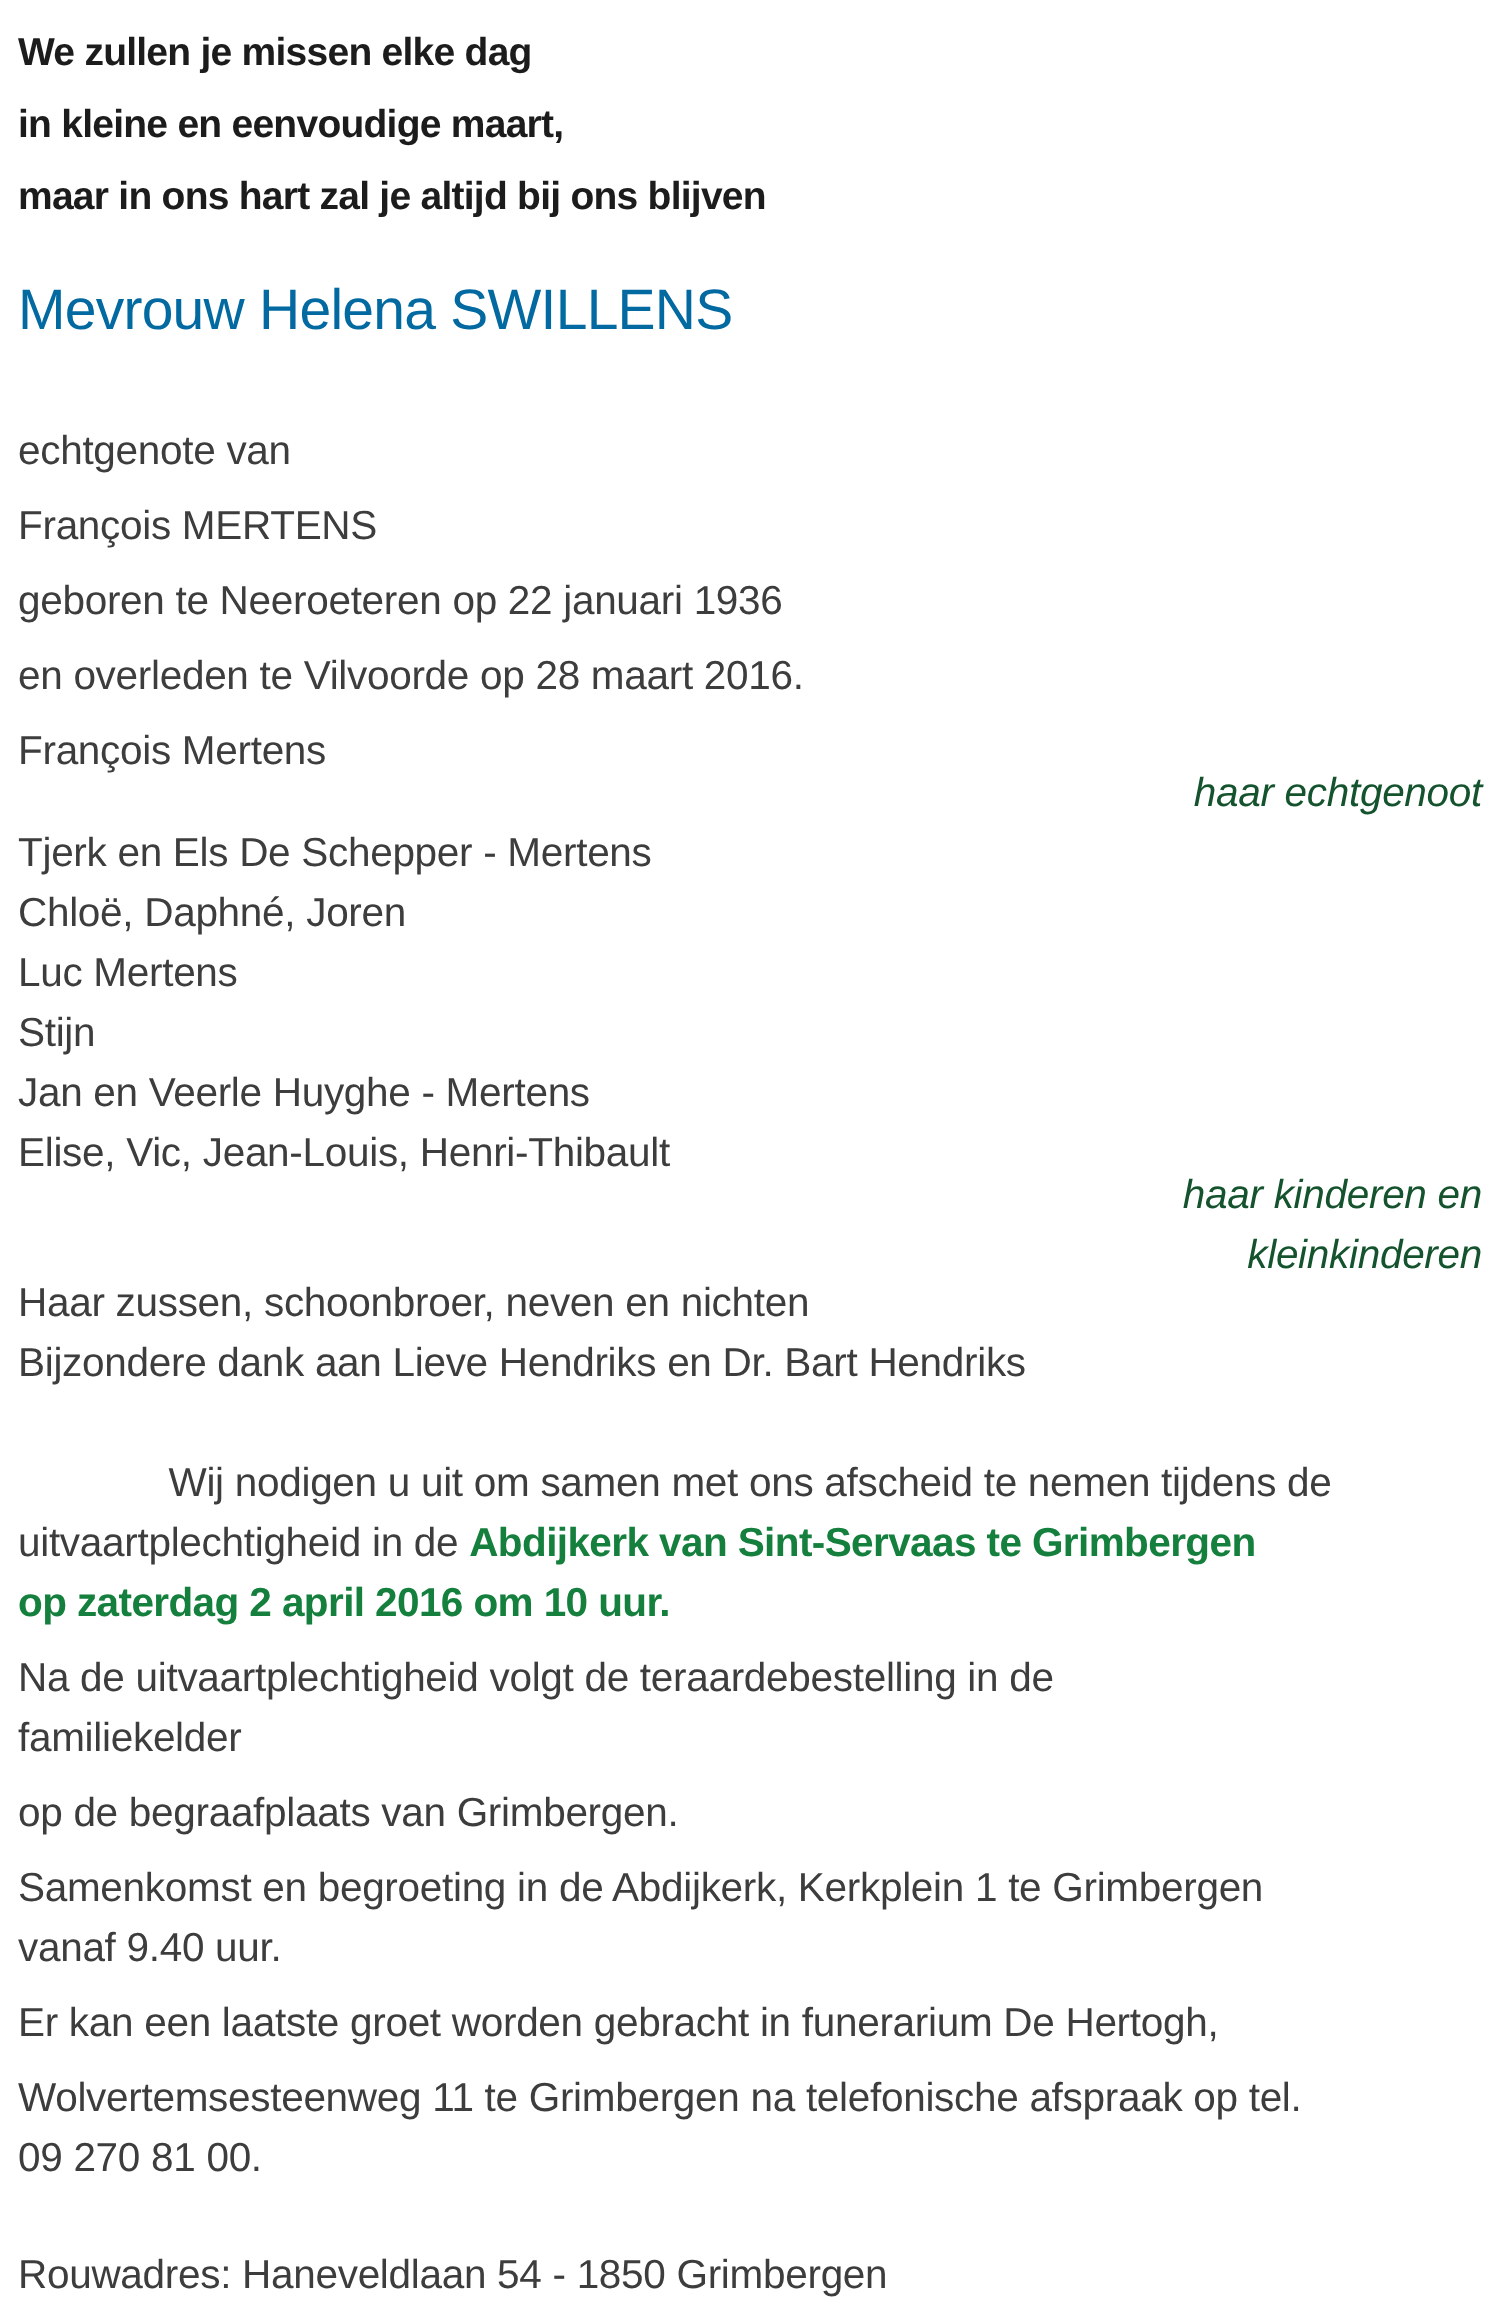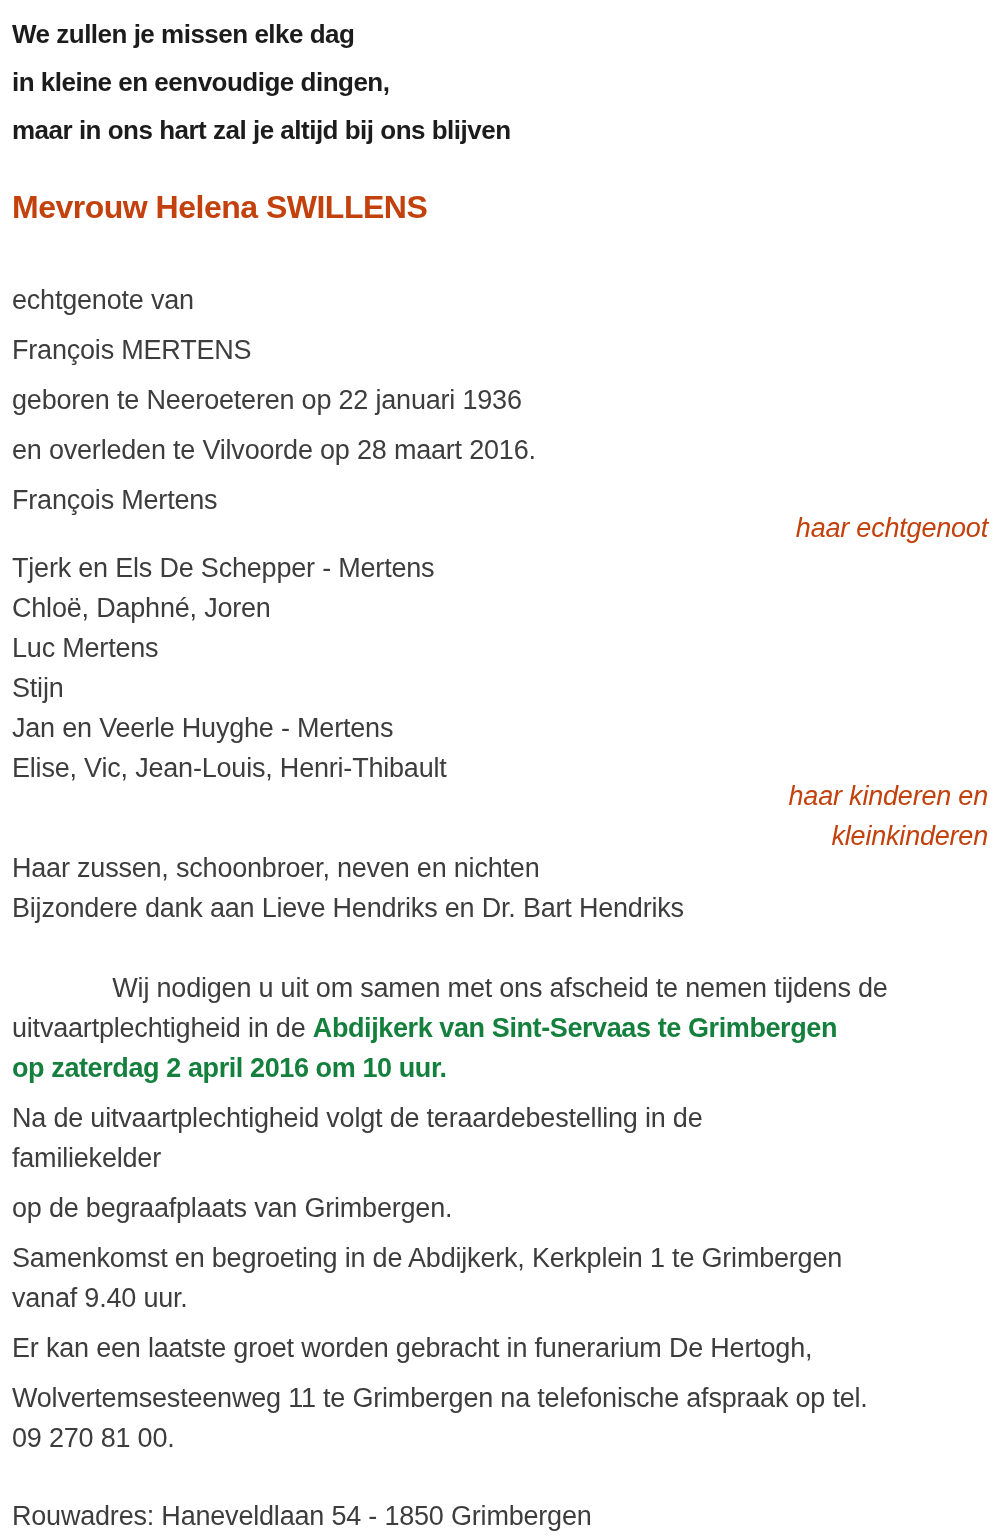--- a/index.html
+++ b/index.html
@@ -23,23 +23,23 @@
   }
   .quote-line {
     font-size: 26px;
     font-weight: bold;
     color: #1c1c1c;
     line-height: 48px;
     letter-spacing: -0.5px;
     white-space: nowrap;
   }
   h1.title {
-    font-size: 32px;
-    font-weight: bold;
-    color: #c2410c;
+    font-size: 38px;
+    font-weight: normal;
+    color: #0369a1;
     letter-spacing: -0.5px;
     line-height: 42px;
     margin: 32px 0 0 0;
     white-space: nowrap;
   }
   .line {
     font-size: 27px;
     line-height: 40px;
     margin: 0;
     letter-spacing: -0.2px;
@@ -47,36 +47,36 @@
   }
   .mt52 { margin-top: 52px; }
   .mt40 { margin-top: 40px; text-align: center; }
   .mt38 { margin-top: 38px; }
   .mt10 { margin-top: 10px; }
   .mtneg { margin-top: -12px; }
   .mtneg8 { margin-top: -8px; }
   .right {
     text-align: right;
     font-style: italic;
-    color: #c2410c;
+    color: #14532d;
   }
   .bold {
     font-weight: bold;
     color: #15803d;
     letter-spacing: -0.4px;
   }
 </style>
 </head>
 <body>
 
 <div class="doc">
 
   <div>
     <div class="quote-line">We zullen je missen elke dag</div>
-    <div class="quote-line">in kleine en eenvoudige dingen,</div>
+    <div class="quote-line">in kleine en eenvoudige maart,</div>
     <div class="quote-line">maar in ons hart zal je altijd bij ons blijven</div>
   </div>
 
   <h1 class="title">Mevrouw Helena SWILLENS</h1>
 
   <p class="line mt52">echtgenote van</p>
   <p class="line mt10">François MERTENS</p>
   <p class="line mt10">geboren te Neeroeteren op 22 januari 1936</p>
   <p class="line mt10">en overleden te Vilvoorde op 28 maart 2016.</p>
 

